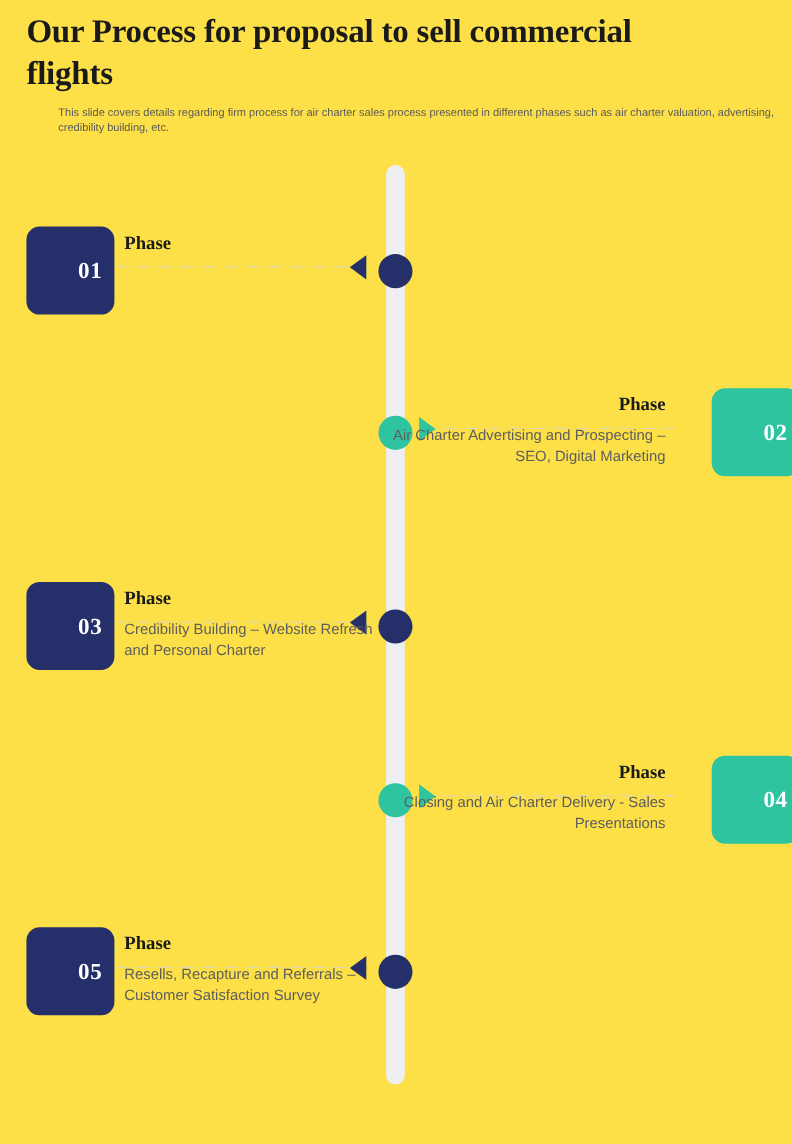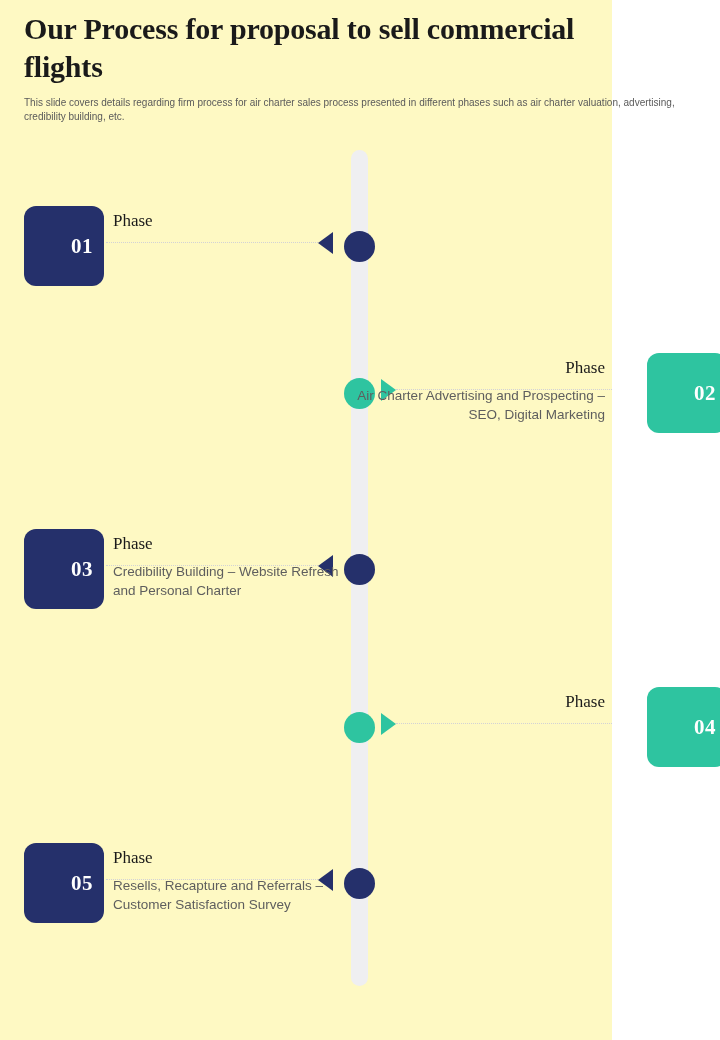--- a/index.html
+++ b/index.html
@@ -8,23 +8,23 @@
     width: 720px;
     height: 1040px;
     background: #ffffff;
     font-family: "Liberation Sans", sans-serif;
     position: relative;
     overflow: hidden;
   }
 
   .slide {
     position: relative;
-    width: 612px;
+    width: 720px;
     height: 1040px;
-    background: #fef9c3;
+    background: #fde047;
   }
 
   
   .header {
     position: absolute;
     left: 24px;
     top: 10px;
     width: 672px;
   }
 
@@ -38,20 +38,21 @@
     width: 560px;
   }
 
   .slide-subtitle {
     margin-top: 10px;
     font-family: "Liberation Sans", sans-serif;
     font-size: 10px;
     line-height: 14px;
     color: #5a5a5a;
     width: 668px;
+    margin-left: 29px;
   }
 
   
   .spine {
     position: absolute;
     left: 351px;
     top: 150px;
     width: 17px;
     height: 836px;
     background: #efeff1;
@@ -90,21 +91,21 @@
   .text-block {
     position: absolute;
     width: 250px;
   }
 
   .row-left .text-block  { left: 113px; top: -35px; text-align: left; }
   .row-right .text-block { left: 357px; top: -35px; text-align: right; width: 248px; }
 
   .phase-label {
     font-family: "Liberation Serif", serif;
-    font-weight: normal;
+    font-weight: bold;
     font-size: 17px;
     line-height: 20px;
     color: #1a1a1a;
   }
 
   .phase-desc {
     margin-top: 8px;
     font-family: "Liberation Sans", sans-serif;
     font-size: 13.5px;
     line-height: 19px;
@@ -226,20 +227,21 @@
           <div class="phase-desc">Credibility Building – Website Refresh and Personal Charter</div>
         </div>
       </div>
       <div class="phase-row row-right" style="top: 727px;">
         <div class="num-tile teal-bg">04</div>
         <div class="connector"></div>
         <div class="arrow"></div>
         <div class="node teal-bg"></div>
         <div class="text-block">
           <div class="phase-label">Phase</div>
+          <div class="phase-desc">Closing and Air Charter Delivery  - Sales Presentations</div>
         </div>
       </div>
       <div class="phase-row row-left" style="top: 883px;">
         <div class="num-tile navy-bg">05</div>
         <div class="connector"></div>
         <div class="arrow"></div>
         <div class="node navy-bg"></div>
         <div class="text-block">
           <div class="phase-label">Phase</div>
           <div class="phase-desc">Resells, Recapture and Referrals – Customer Satisfaction Survey</div>

